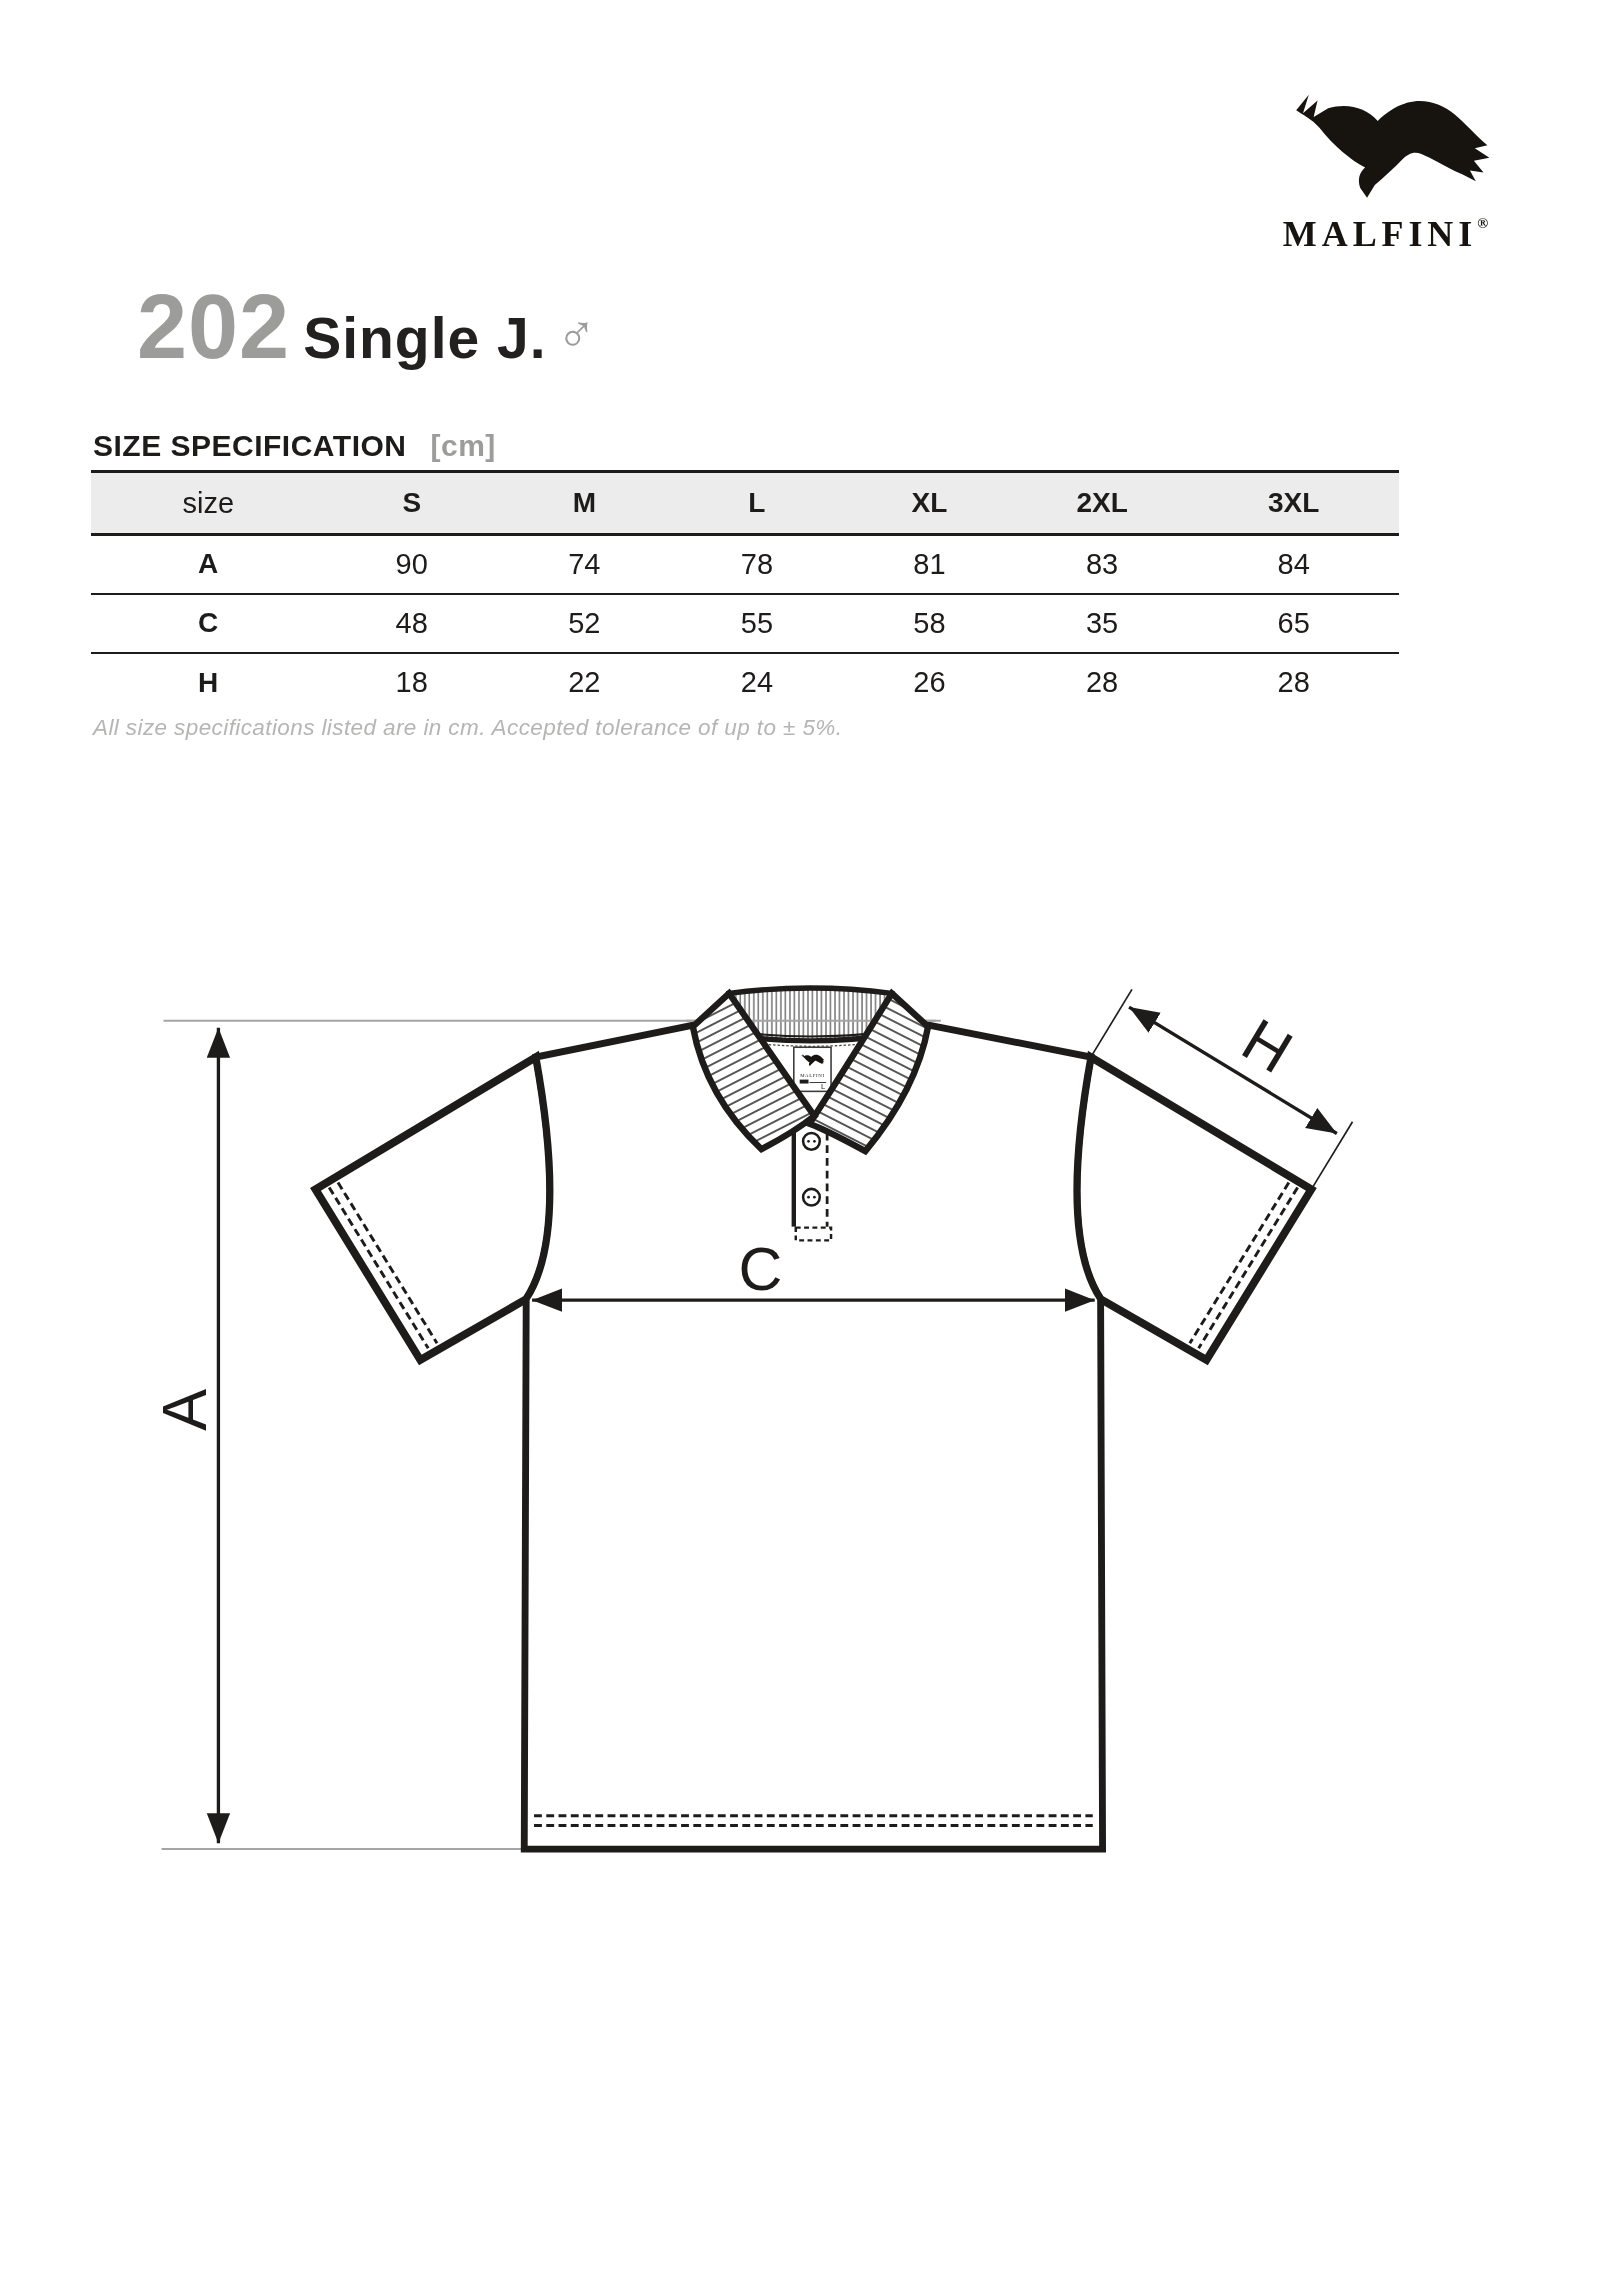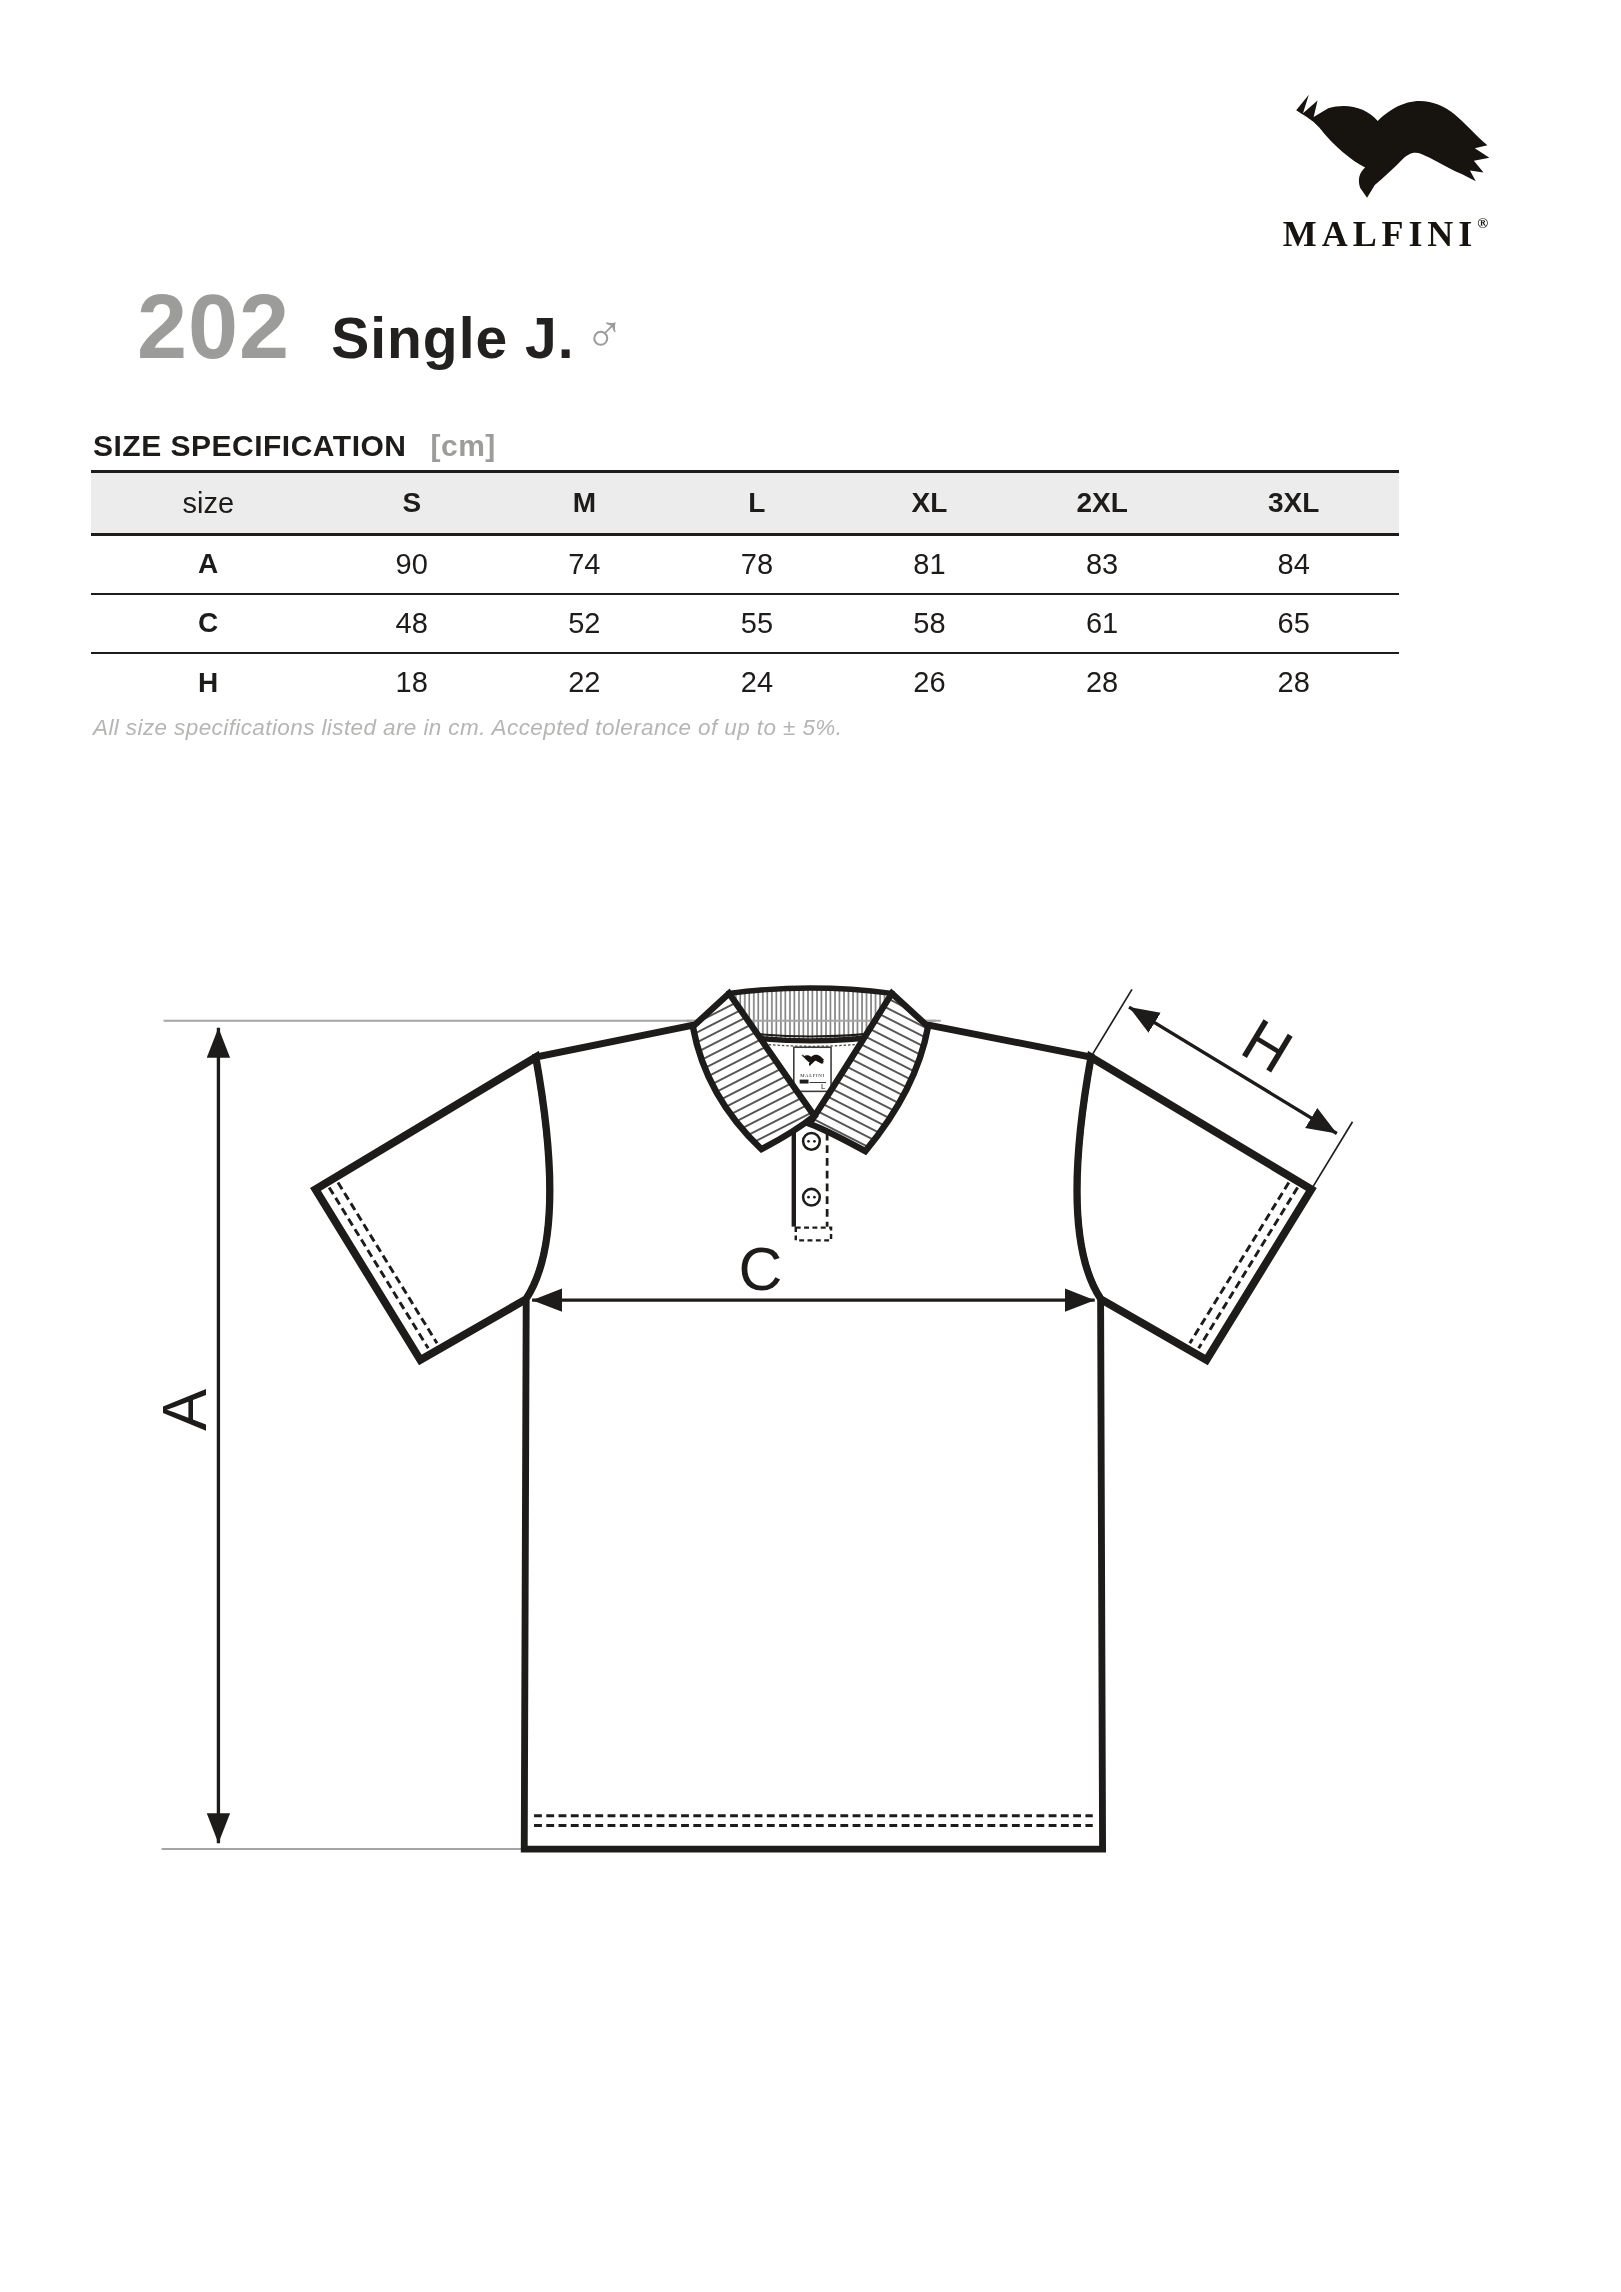--- a/index.html
+++ b/index.html
@@ -10,21 +10,21 @@
   .logo{position:absolute;top:63px;left:1262px;width:247px;text-align:center;}
   .logo .bird{display:block;margin:0 auto;}
   .wordmark{font-family:"Liberation Serif", serif;font-weight:700;font-size:36px;
             letter-spacing:4.9px;color:#17140f;line-height:1;margin-top:5.9px;white-space:nowrap;}
   .wordmark .wm-text::first-letter{font-size:44px;}
   .wordmark sup{font-size:14.7px;letter-spacing:0;vertical-align:17.6px;}
 
   
   .title-block{position:absolute;left:137px;top:282px;display:flex;align-items:baseline;white-space:nowrap;}
   .product-code{font-size:90px;font-weight:700;color:#9c9c9b;line-height:1;letter-spacing:1px;}
-  .product-name{font-size:57px;font-weight:700;color:#232020;margin-left:41px;letter-spacing:1px;}
+  .product-name{font-size:57px;font-weight:700;color:#232020;margin-left:13px;letter-spacing:1px;}
   .gender{font-size:53px;color:#9c9c9b;margin-left:9.8px;position:relative;top:-5.9px;font-weight:400;}
 
   
   .spec-heading{position:absolute;left:93px;top:429px;font-size:30px;font-weight:700;
                 color:#1e1c1a;letter-spacing:0.5px;}
   .spec-heading .unit{color:#9c9c9b;margin-left:24px;}
 
   
   .size-table{position:absolute;left:91px;top:470px;width:1308px;border-collapse:collapse;}
   .size-table th,.size-table td{text-align:center;padding:0;font-weight:400;}
@@ -107,21 +107,21 @@
         <td>81</td>
         <td>83</td>
         <td>84</td>
       </tr>
       <tr>
         <th>C</th>
         <td>48</td>
         <td>52</td>
         <td>55</td>
         <td>58</td>
-        <td>61</td>
+        <td>35</td>
         <td>65</td>
       </tr>
       <tr>
         <th>H</th>
         <td>18</td>
         <td>22</td>
         <td>24</td>
         <td>26</td>
         <td>28</td>
         <td>28</td>

